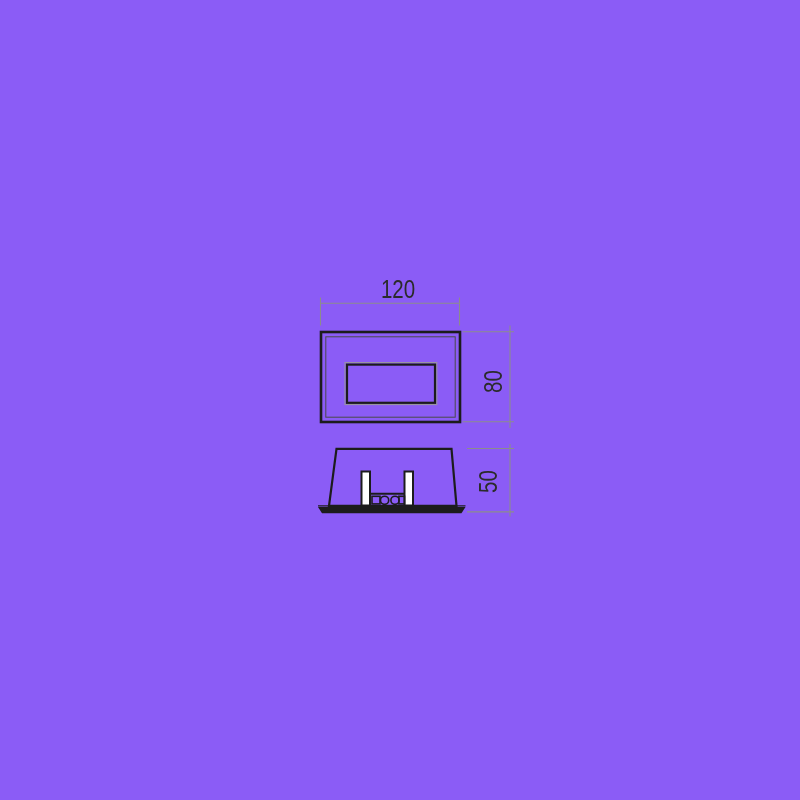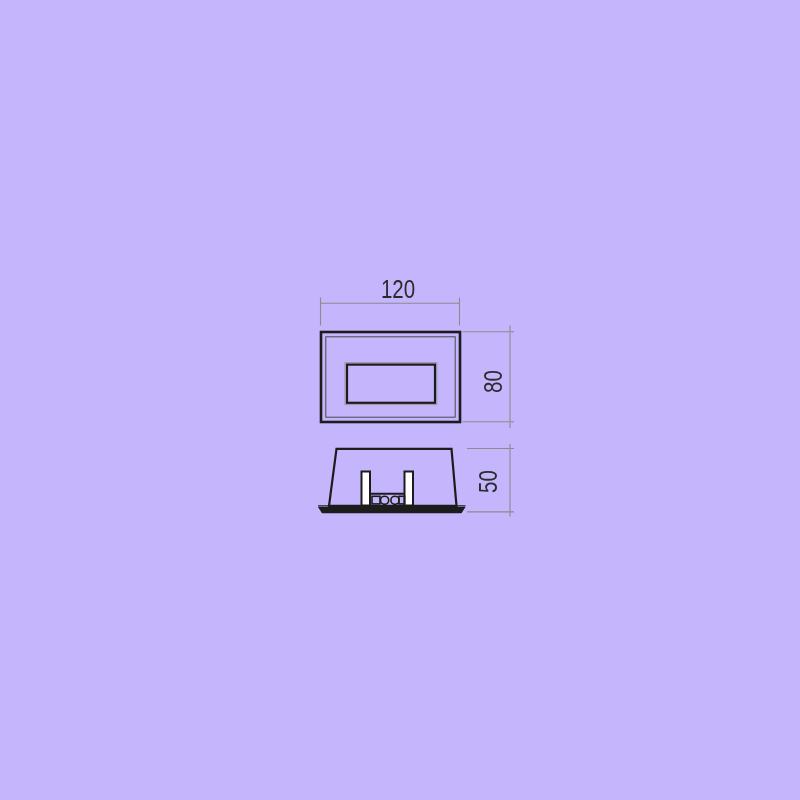--- a/index.html
+++ b/index.html
@@ -8,21 +8,21 @@
     background: #ffffff;
     width: 800px;
     height: 800px;
     overflow: hidden;
     font-family: "Liberation Sans", sans-serif;
   }
   #stage {
     position: relative;
     width: 800px;
     height: 800px;
-    background: #c4b5fd;
+    background: #8b5cf6;
   }
   svg { display: block; }
   .dim-text {
     font-family: "Liberation Sans", sans-serif;
     font-size: 25px;
     letter-spacing: 0px;
   }
 </style>
 </head>
 <body>

